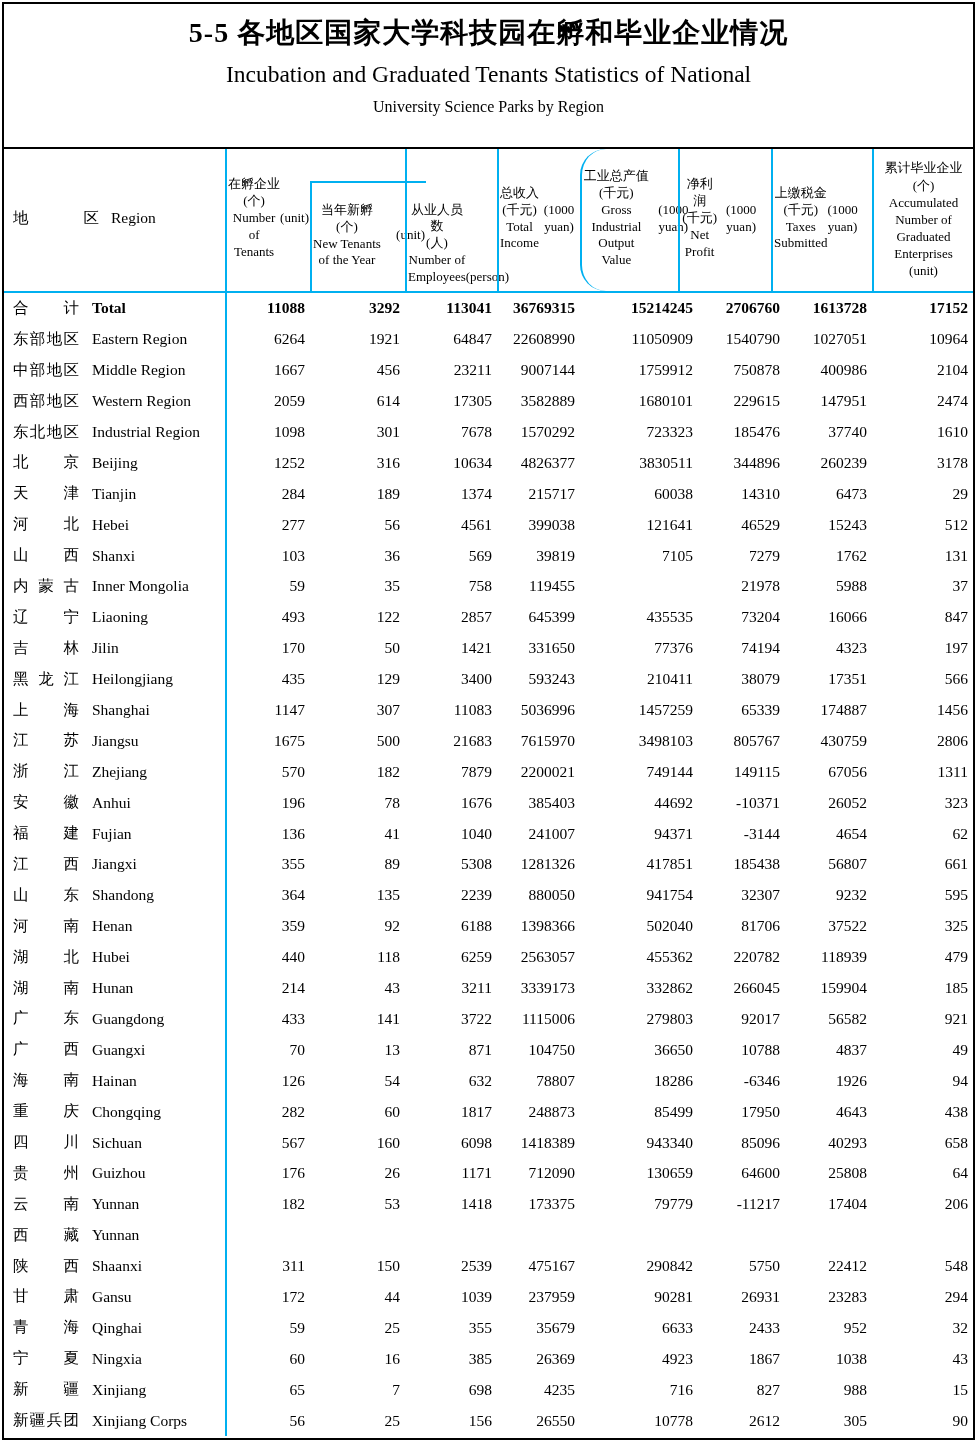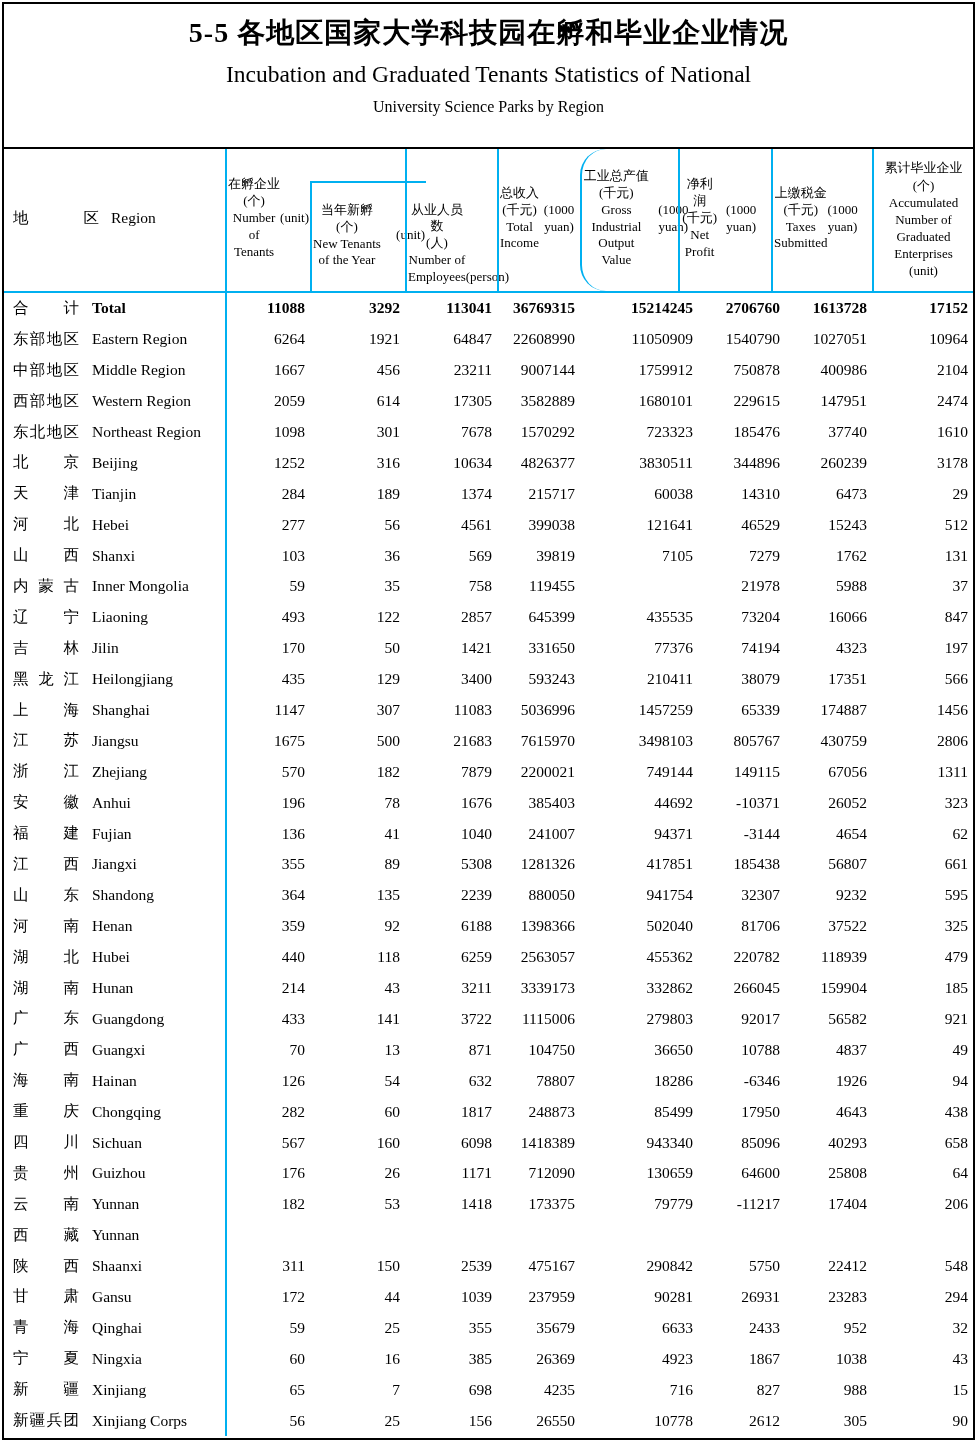--- a/index.html
+++ b/index.html
@@ -195,21 +195,21 @@
         <div class="cell-val">2474</div>
       </div>
       <div class="trow">
         <div class="cell-region">
           <span class="cn-spread">
             <span>东</span>
             <span>北</span>
             <span>地</span>
             <span>区</span>
           </span>
-          <span class="en-name">Northeast Region</span>
+          <span class="en-name">Industrial Region</span>
         </div>
         <div class="cell-val">1098</div>
         <div class="cell-val">301</div>
         <div class="cell-val">7678</div>
         <div class="cell-val">1570292</div>
         <div class="cell-val">723323</div>
         <div class="cell-val">185476</div>
         <div class="cell-val">37740</div>
         <div class="cell-val">1610</div>
       </div>

